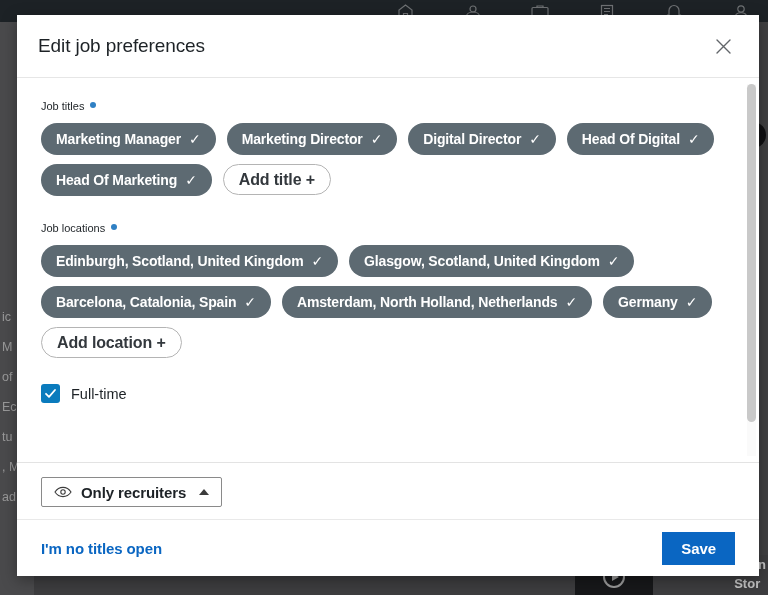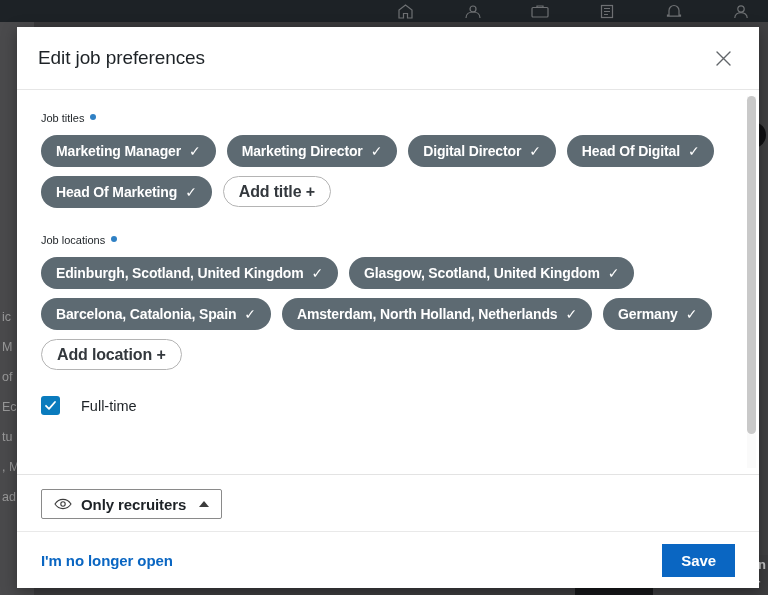--- a/index.html
+++ b/index.html
@@ -122,21 +122,21 @@
     color: #e6e6e6;
     opacity: .8;
     line-height: 19px;
     white-space: nowrap;
   }
 
   
   #modal {
     position: absolute;
     left: 17px;
-    top: 27px;
+    top: 15px;
     width: 742px;
     height: 561px;
     background: #ffffff;
     display: flex;
     flex-direction: column;
     box-shadow: 0 4px 14px rgba(0,0,0,.35);
   }
 
   .modal-header {
     height: 63px;
@@ -241,21 +241,20 @@
     width: 19px; height: 19px;
     border-radius: 3px;
     background: #0a7bbd;
     display: flex; align-items: center; justify-content: center;
     flex: none;
   }
   .cbox svg { display: block; }
   .checkbox-label {
     font-size: 14.5px;
     color: #1d2226;
-    margin-left: 10px;
   }
 
   
   .scroll-track {
     position: absolute;
     top: 6px; right: 3px;
     width: 9px;
     bottom: 6px;
     background: #fafafa;
   }
@@ -497,17 +496,17 @@
             <path d="M1 6s3-4.6 8-4.6S17 6 17 6s-3 4.6-8 4.6S1 6 1 6z" fill="none" stroke="#3c3c3c" stroke-width="1.1"></path>
             <circle cx="9" cy="6" r="2.2" fill="none" stroke="#3c3c3c" stroke-width="1.1"></circle>
           </svg>
       </span>
       <span>Only recruiters</span>
       <span class="caret-up"></span>
     </button>
   </div>
 
   <div class="modal-footer">
-    <a class="footer-link">I'm no longer open</a>
+    <a class="footer-link">I'm no titles open</a>
     <button class="save-btn">Save</button>
   </div>
 
 </div>
 
 </body></html>

